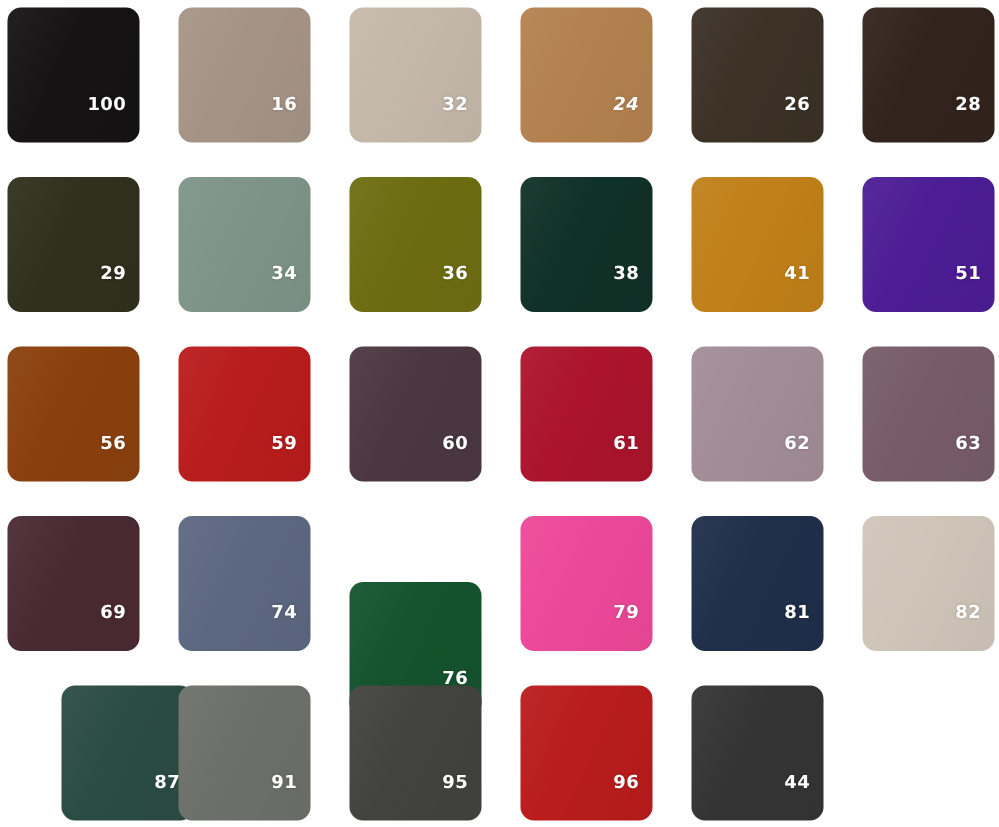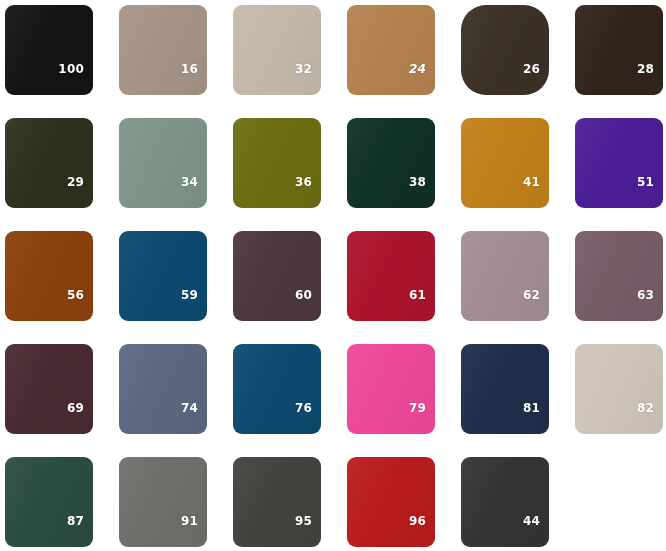--- a/index.html
+++ b/index.html
@@ -62,21 +62,21 @@
     </div>
     <div class="swatch" style="background: rgb(165, 148, 134);">
       <span class="swatch-label">16</span>
     </div>
     <div class="swatch" style="background: rgb(196, 184, 169);">
       <span class="swatch-label">32</span>
     </div>
     <div class="swatch" style="background: rgb(179, 129, 79); font-style: italic;">
       <span class="swatch-label">24</span>
     </div>
-    <div class="swatch" style="background: rgb(59, 49, 37); border-radius: 25px;">
+    <div class="swatch" style="background: rgb(59, 49, 37);">
       <span class="swatch-label">26</span>
     </div>
     <div class="swatch" style="background: rgb(50, 36, 28);">
       <span class="swatch-label">28</span>
     </div>
     <div class="swatch" style="background: rgb(47, 48, 29);">
       <span class="swatch-label">29</span>
     </div>
     <div class="swatch" style="background: rgb(126, 148, 136);">
       <span class="swatch-label">34</span>
@@ -89,54 +89,54 @@
     </div>
     <div class="swatch" style="background: rgb(192, 128, 25);">
       <span class="swatch-label">41</span>
     </div>
     <div class="swatch" style="background: #4c1d95;">
       <span class="swatch-label">51</span>
     </div>
     <div class="swatch" style="background: rgb(138, 64, 13);">
       <span class="swatch-label">56</span>
     </div>
-    <div class="swatch" style="background: #0c4a6e; text-decoration: underline;">
+    <div class="swatch" style="background: #b91c1c; text-decoration: underline;">
       <span class="swatch-label">59</span>
     </div>
     <div class="swatch" style="background: rgb(75, 55, 64);">
       <span class="swatch-label">60</span>
     </div>
     <div class="swatch" style="background: rgb(171, 20, 44);">
       <span class="swatch-label">61</span>
     </div>
     <div class="swatch" style="background: rgb(162, 141, 150);">
       <span class="swatch-label">62</span>
     </div>
     <div class="swatch" style="background: rgb(119, 92, 104);">
       <span class="swatch-label">63</span>
     </div>
     <div class="swatch" style="background: rgb(74, 42, 50);">
       <span class="swatch-label">69</span>
     </div>
     <div class="swatch" style="background: rgb(92, 103, 129);">
       <span class="swatch-label">74</span>
     </div>
-    <div class="swatch" style="background: #0c4a6e;">
+    <div class="swatch" style="background: #14532d; margin-top: 44px;">
       <span class="swatch-label">76</span>
     </div>
     <div class="swatch" style="background: #ec4899;">
       <span class="swatch-label">79</span>
     </div>
     <div class="swatch" style="background: rgb(31, 46, 74); padding-left: 47px;">
       <span class="swatch-label">81</span>
     </div>
     <div class="swatch" style="background: rgb(207, 196, 184); text-align: right;">
       <span class="swatch-label">82</span>
     </div>
-    <div class="swatch" style="background: rgb(43, 76, 67);">
+    <div class="swatch" style="background: rgb(43, 76, 67); margin-left: 36px;">
       <span class="swatch-label">87</span>
     </div>
     <div class="swatch" style="background: rgb(109, 111, 106);">
       <span class="swatch-label">91</span>
     </div>
     <div class="swatch" style="background: rgb(66, 66, 63);">
       <span class="swatch-label">95</span>
     </div>
     <div class="swatch" style="background: #b91c1c;">
       <span class="swatch-label">96</span>

